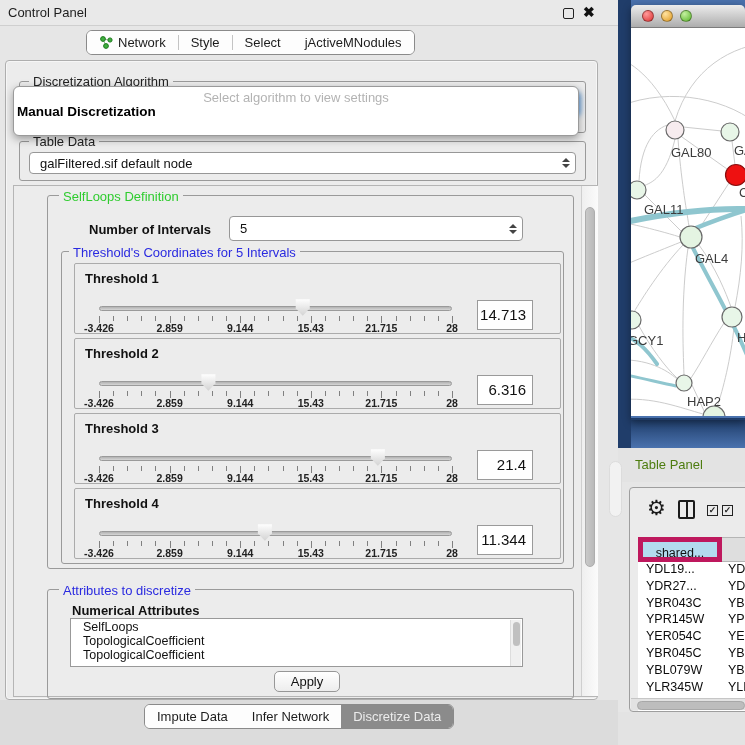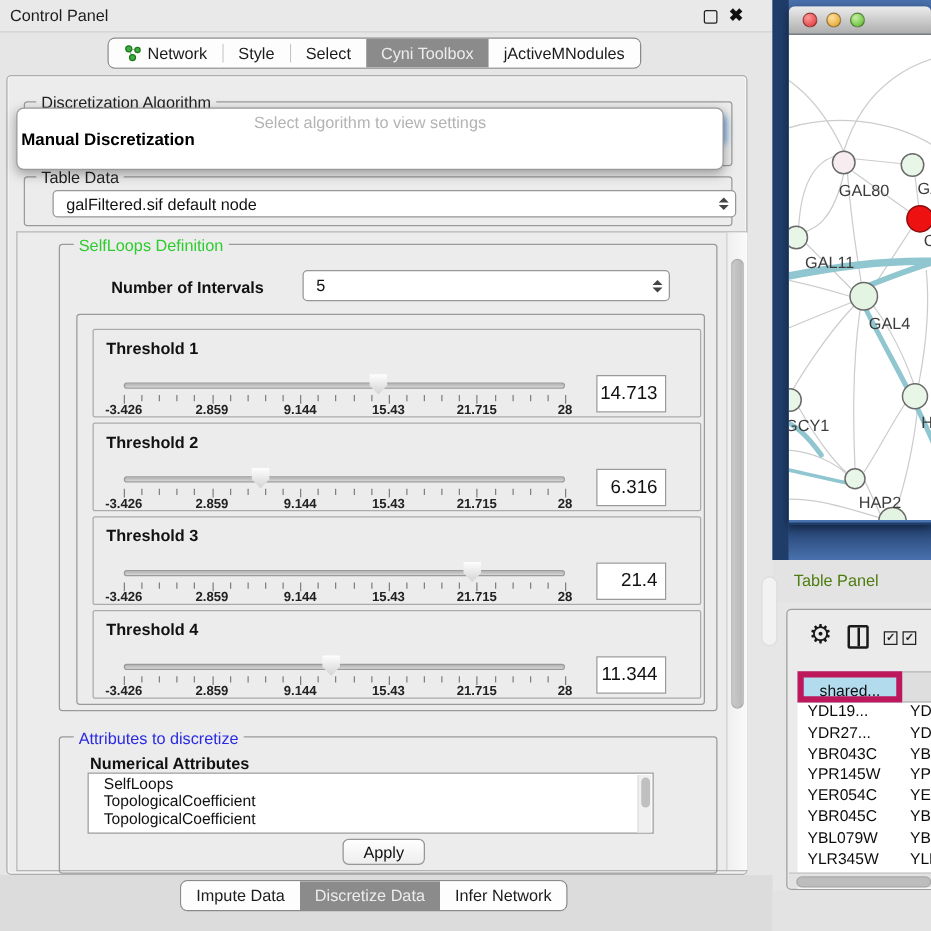--- a/index.html
+++ b/index.html
@@ -22,21 +22,21 @@
   .tabgroup .tab.sel { background:#8b8b8b; color:#ececec; }
   .tabgroup .sep { width:1px; background:#c4c4c4; margin:4px 0; }
 
   #outer-panel { left:5px; top:60px; width:593px; height:640px; background:#ececec;
     border:1px solid #aeaeae; border-radius:4px; box-shadow:inset 0 0 0 1px #f6f6f6; }
 
   .groupbox { position:absolute; border:1px solid #9a9a9a; border-radius:3px; }
   .grouplabel { position:absolute; font-size:13px; background:#ececec; padding:0 4px; white-space:nowrap; }
 
   .combo { position:absolute; background:#fff; border:1px solid #979797; border-radius:4px;
-    font-size:13px; color:#111; display:flex; align-items:center;margin-left:13px; }
+    font-size:13px; color:#111; display:flex; align-items:center; }
   .combo .val { flex:1; padding-left:10px; overflow:hidden; white-space:nowrap; }
   .spin { width:18px; display:flex; flex-direction:column; align-items:center; justify-content:center; gap:2px; }
   .spin i { width:0; height:0; border-left:4px solid transparent; border-right:4px solid transparent; }
   .spin i.up { border-bottom:4px solid #444; }
   .spin i.dn { border-top:4px solid #444; }
 
   #focus-combo { left:28px; top:92px; width:550px; height:22px; background:#fff;
     border:1px solid #7aa7d8; border-radius:4px; box-shadow:0 0 5px 2px rgba(92,158,224,.85); }
 
   #algo-popup { left:12px; top:85px; width:566px; height:50px; background:#fff;
@@ -156,23 +156,20 @@
         <span>Network</span>
       </div>
       <span class="sep"></span>
       <div class="tab">
         <span>Style</span>
       </div>
       <span class="sep"></span>
       <div class="tab">
         <span>Select</span>
       </div>
-      <div class="tab sel">
-        <span>Cyni Toolbox</span>
-      </div>
       <div class="tab">
         <span>jActiveMNodules</span>
       </div>
     </div>
 </div>
 
 <div class="abs" id="outer-panel">
 
   <div class="groupbox" style="left:13px; top:20px; width:567px; height:52px;"></div>
   <span class="grouplabel" style="left:23px; top:13px; color:#222;">Discretization Algorithm</span>
@@ -204,20 +201,21 @@
   <span class="bold13" style="left:83px; top:161px;">Number of Intervals</span>
   <div class="combo" style="left:223px; top:155px; width:294px; height:25px;">
     <span class="val">5</span>
     <span class="spin">
         <i class="up"></i>
         <i class="dn"></i>
       </span>
   </div>
 
   <div class="groupbox" style="left:55px; top:190px; width:503px; height:313px;"></div>
+  <span class="grouplabel blue-label" style="left:63px; top:184px;">Threshold's Coordinates for 5 Intervals</span>
 
   <div id="thresholds-host">
       <div class="tpanel" style="top: 202px;">
         <div class="tlabel">Threshold 1</div>
         <div class="track"></div>
         <div class="tick" style="left: 24px; top: 52px; height: 7px;"></div>
         <div class="ticklab" style="left: 24px; top: 58px;">-3.426</div>
         <div class="tick" style="left: 38.12px; top: 52px; height: 5px;"></div>
         <div class="tick" style="left: 52.24px; top: 52px; height: 5px;"></div>
         <div class="tick" style="left: 66.36px; top: 52px; height: 5px;"></div>
@@ -383,25 +381,25 @@
 
   <div id="apply-btn" style="top:610px;">Apply</div>
 </div>
 
 <div class="abs" id="bottom-strip"></div>
 <div class="abs" style="left:144px; top:704px;">
   <div class="tabgroup" id="bottom-tabs">
       <div class="tab">
         <span>Impute Data</span>
       </div>
+      <div class="tab">
+        <span>Infer Network</span>
+      </div>
       <div class="tab sel">
         <span>Discretize Data</span>
-      </div>
-      <div class="tab">
-        <span>Infer Network</span>
       </div>
     </div>
 </div>
 
 <div class="abs" id="blue-bg"></div>
 <div class="abs" id="navy-band"></div>
 <div class="abs" id="win-shadow"></div>
 
 <div class="abs" id="net-window">
   <div id="net-titlebar">

